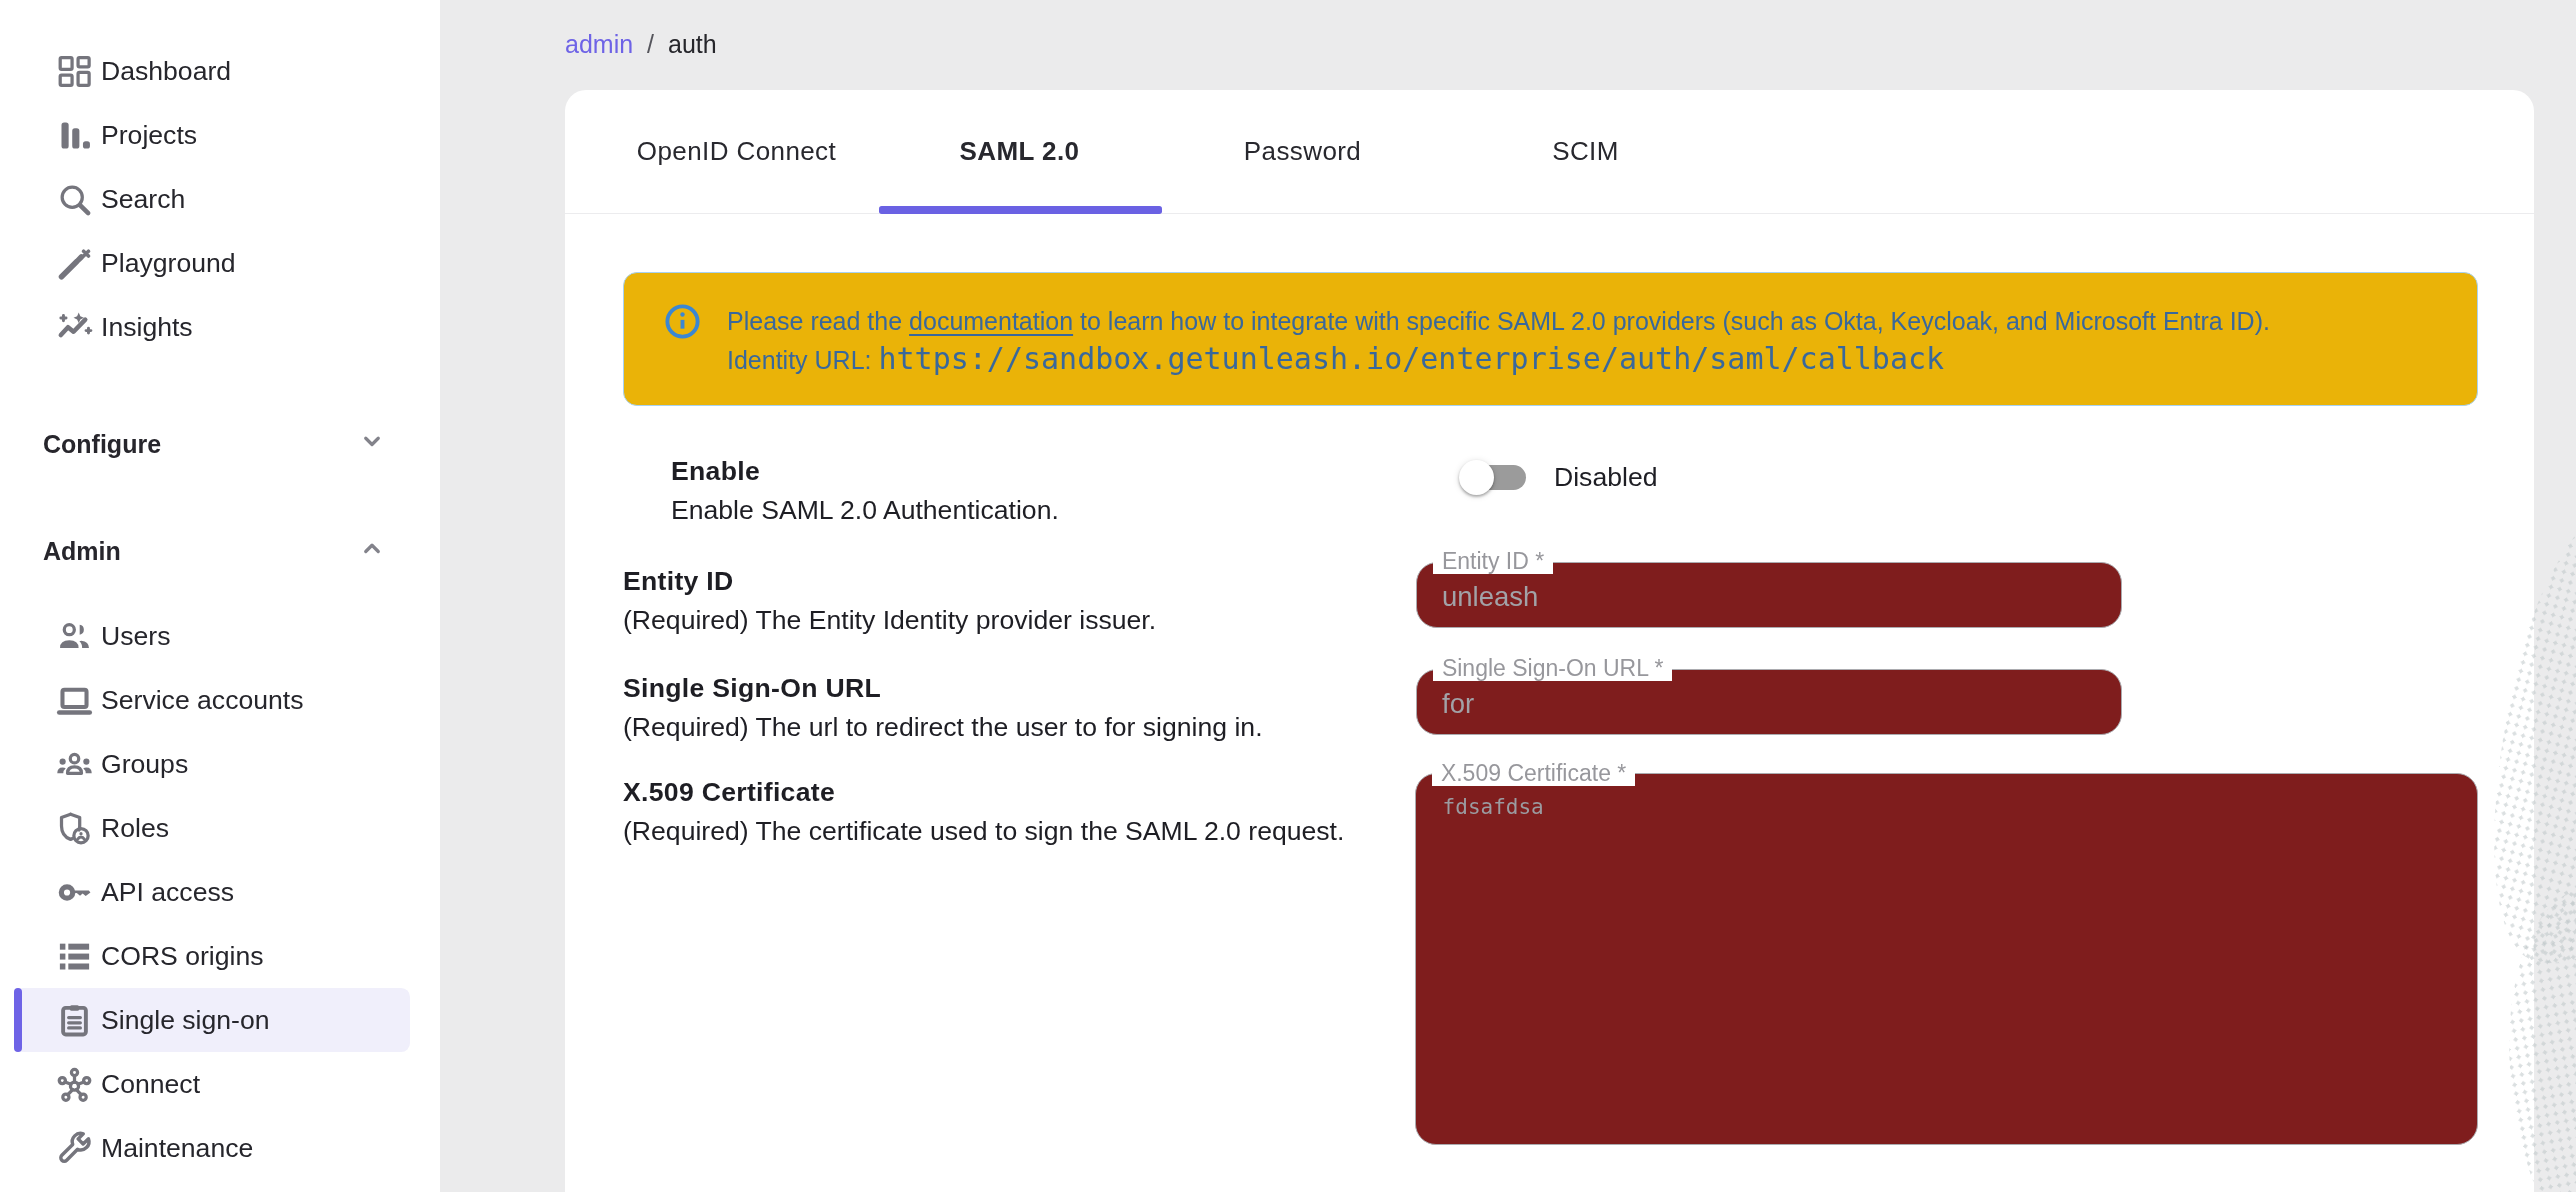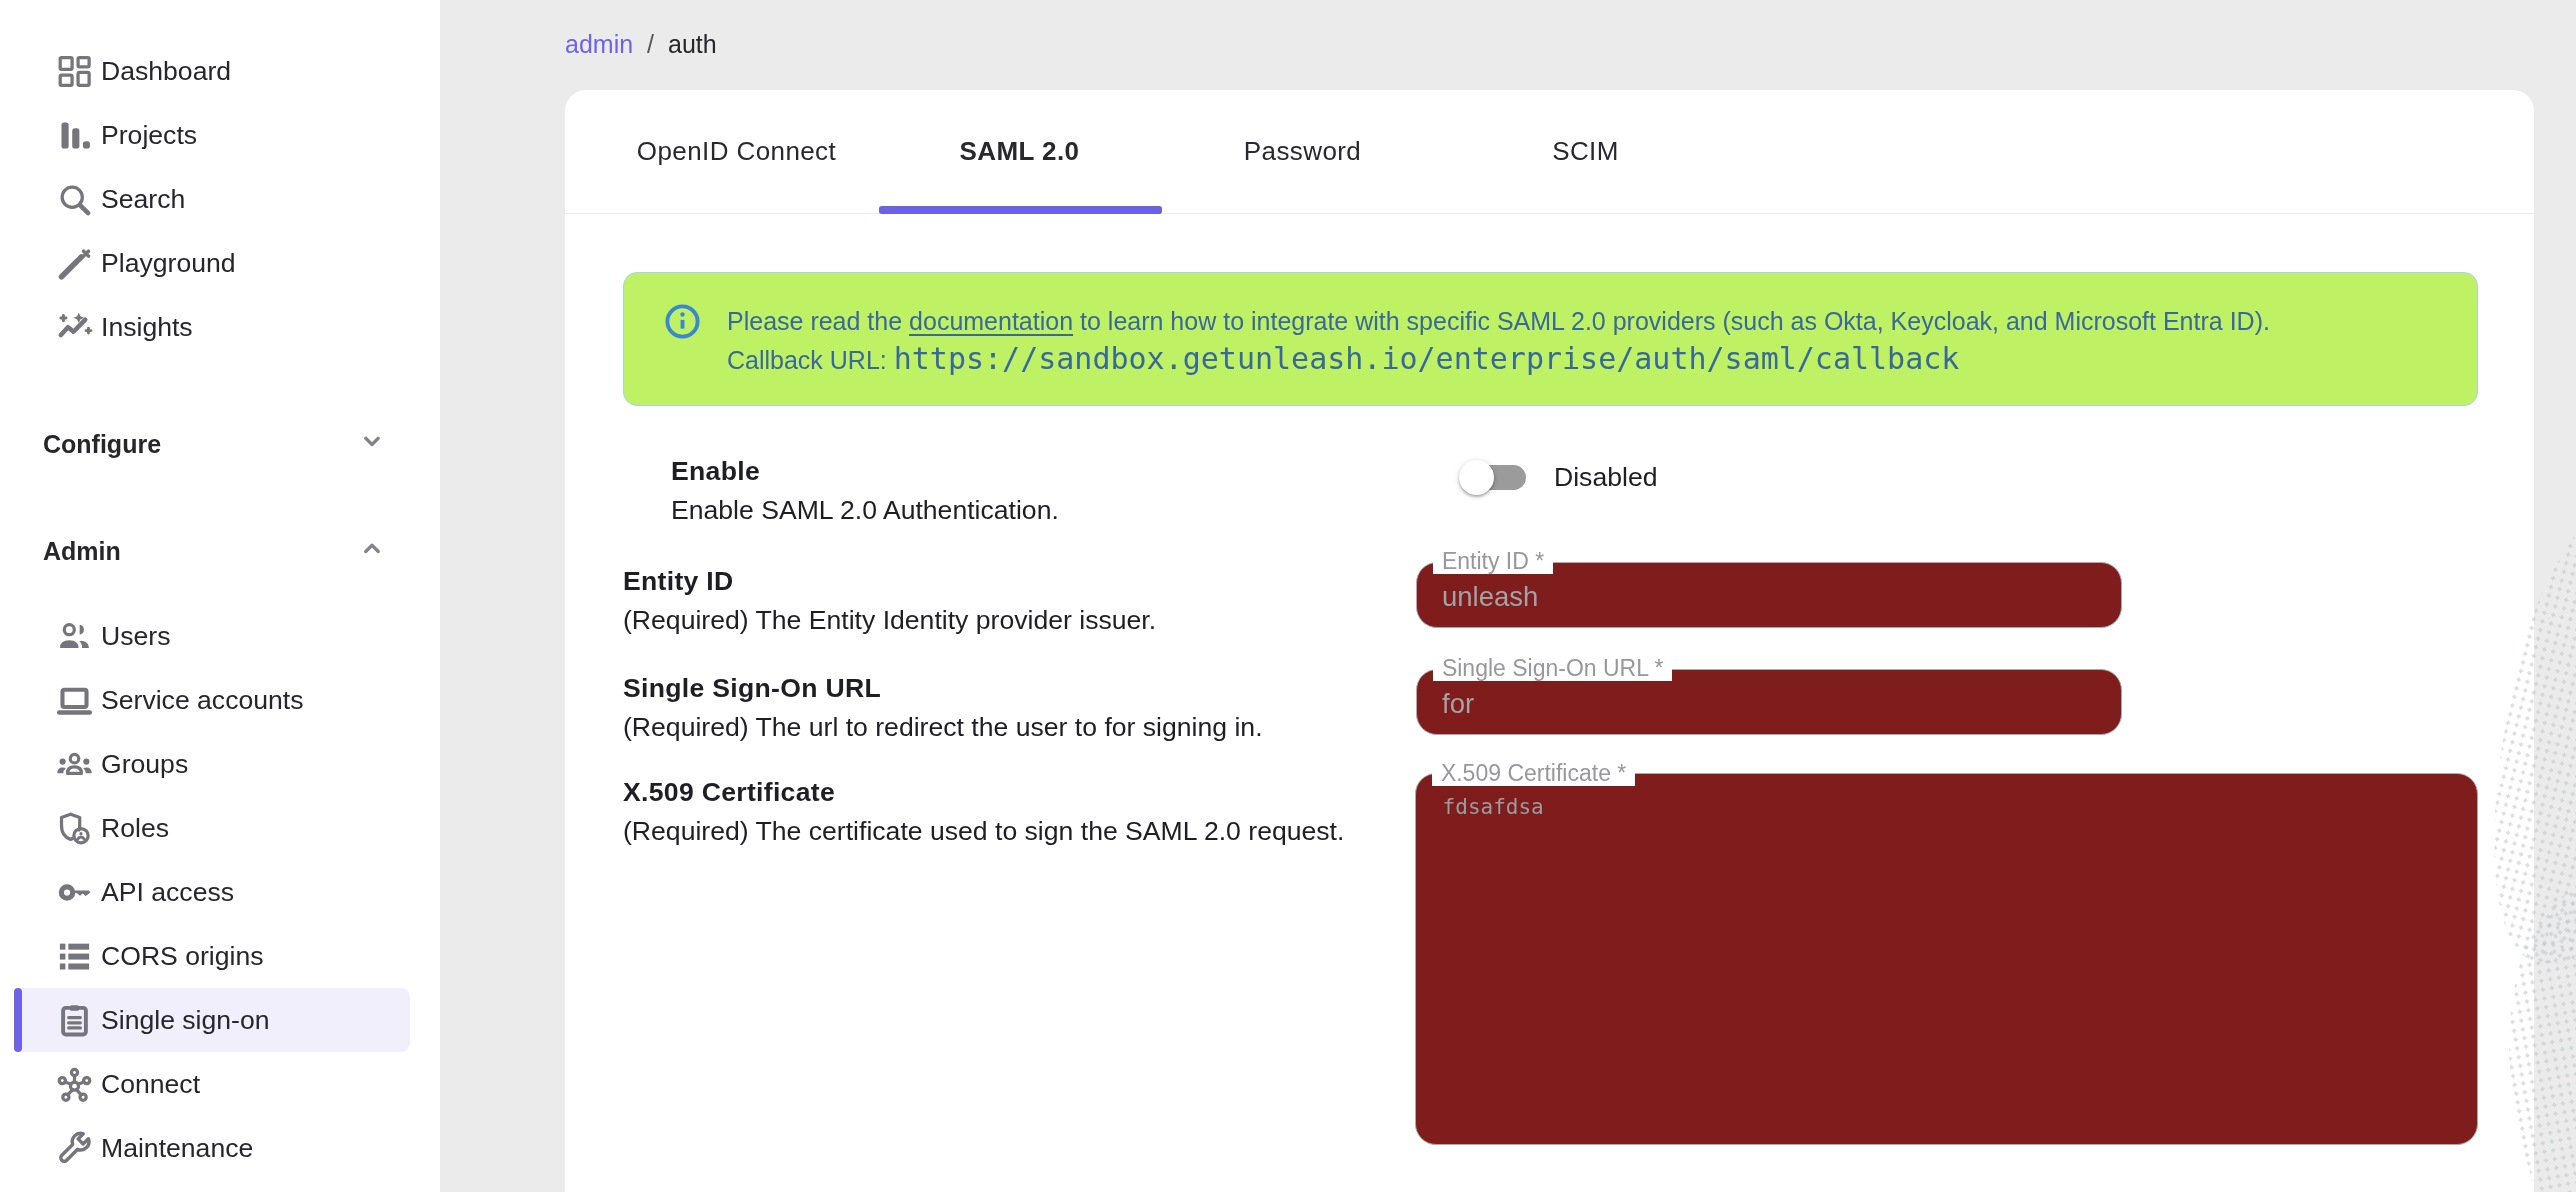--- a/index.html
+++ b/index.html
@@ -74,21 +74,21 @@
   .tab-indicator {
     position: absolute; bottom: -1.8px; left: 314px; width: 283px; height: 8px;
     background: #6a61e3; border-radius: 2.7px;
   }
 
   .card-content { padding: 0 56px 0 58px; }
 
   
   .alert {
     margin-top: 58px; min-height: 131px;
-    background: #bef264; border: 1.8px solid #a8d2f1; border-radius: 14px;
+    background: #eab308; border: 1.8px solid #a8d2f1; border-radius: 14px;
     display: flex; gap: 25px; padding: 29px 39px 26px 39px;
     color: #39689c; font-size: 25px; line-height: 38px;
   }
   .alert .ico-info { flex: 0 0 39px; margin-top: 0px; }
   .alert .ico-info svg { width: 39px; height: 39px; stroke: #3b87d2; fill: none; stroke-width: 2.4; }
   .alert a.doc-link { color: #39689c; text-decoration: underline; text-underline-offset: 4.4px; cursor: pointer; }
   .alert .mono { font-family: "DejaVu Sans Mono", monospace; font-size: 30px; }
 
   
   .form-row { display: flex; }
@@ -343,21 +343,21 @@
       <div class="alert">
         <span class="ico-info">
           <svg viewBox="0 0 24 24">
               <circle cx="12" cy="12" r="9.3"></circle>
               <line x1="12" y1="11" x2="12" y2="16.4"></line>
               <circle cx="12" cy="7.7" r="1.35" fill="#3b87d2" stroke="none"></circle>
             </svg>
         </span>
         <div>
           <span>Please read the </span><a class="doc-link">documentation</a><span> to learn how to integrate with specific SAML 2.0 providers (such as Okta, Keycloak, and Microsoft Entra ID).</span><br>
-          <span>Callback URL: </span><span class="mono">https://sandbox.getunleash.io/enterprise/auth/saml/callback</span>
+          <span>Identity URL: </span><span class="mono">https://sandbox.getunleash.io/enterprise/auth/saml/callback</span>
         </div>
       </div>
 
       <div class="form-row row-enable">
         <div class="fr-left">
           <div class="fr-label">Enable</div>
           <div class="fr-desc">Enable SAML 2.0 Authentication.</div>
         </div>
         <div class="fr-right">
           <div class="toggle-wrap">

